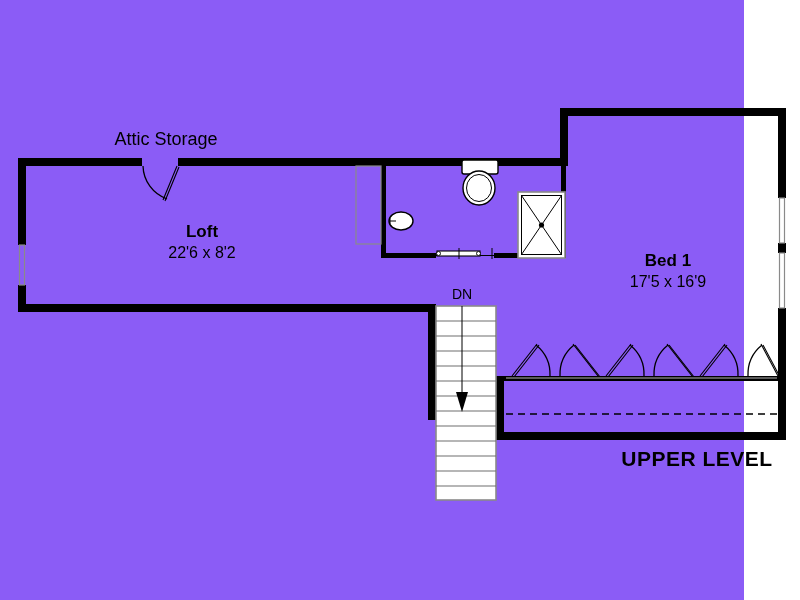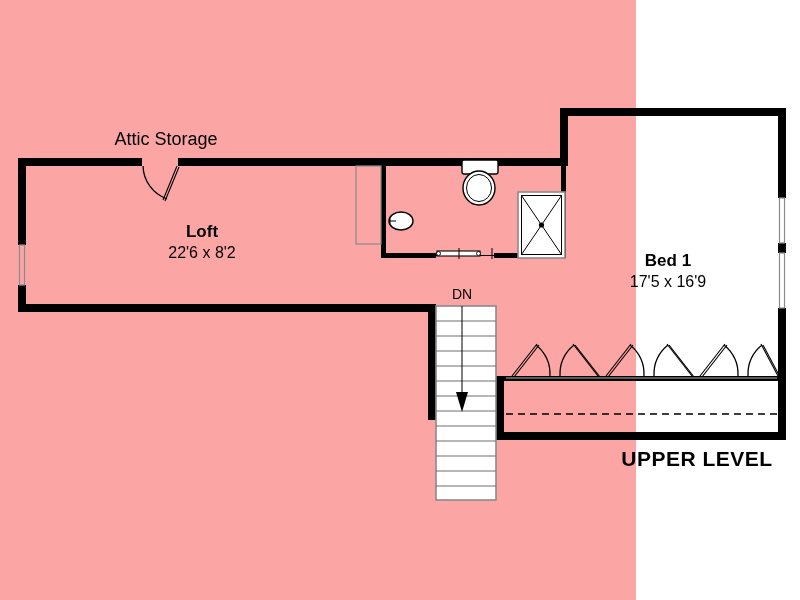--- a/index.html
+++ b/index.html
@@ -8,23 +8,23 @@
     background: #ffffff;
   }
   body {
     width: 800px;
     height: 600px;
     font-family: "Liberation Sans", sans-serif;
     overflow: hidden;
   }
   #plan-root {
     position: relative;
-    width: 636px;
+    width: 744px;
     height: 600px;
-    background: #fca5a5;
+    background: #8b5cf6;
   }
   svg#floorplan {
     display: block;
     width: 800px;
     height: 600px;
   }
   .wall-heavy {
     fill: #000000;
     stroke: none;
   }

